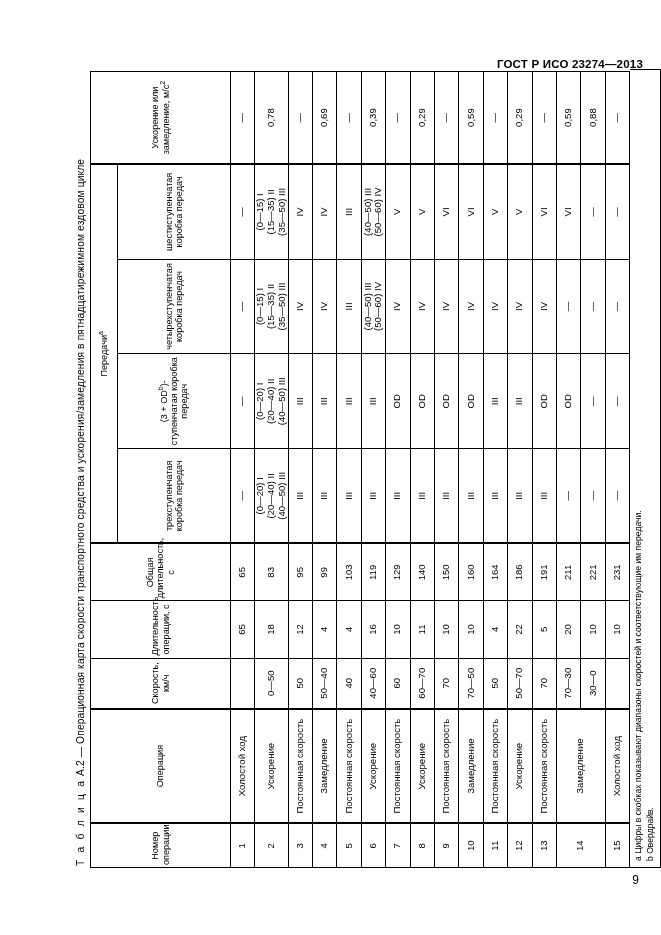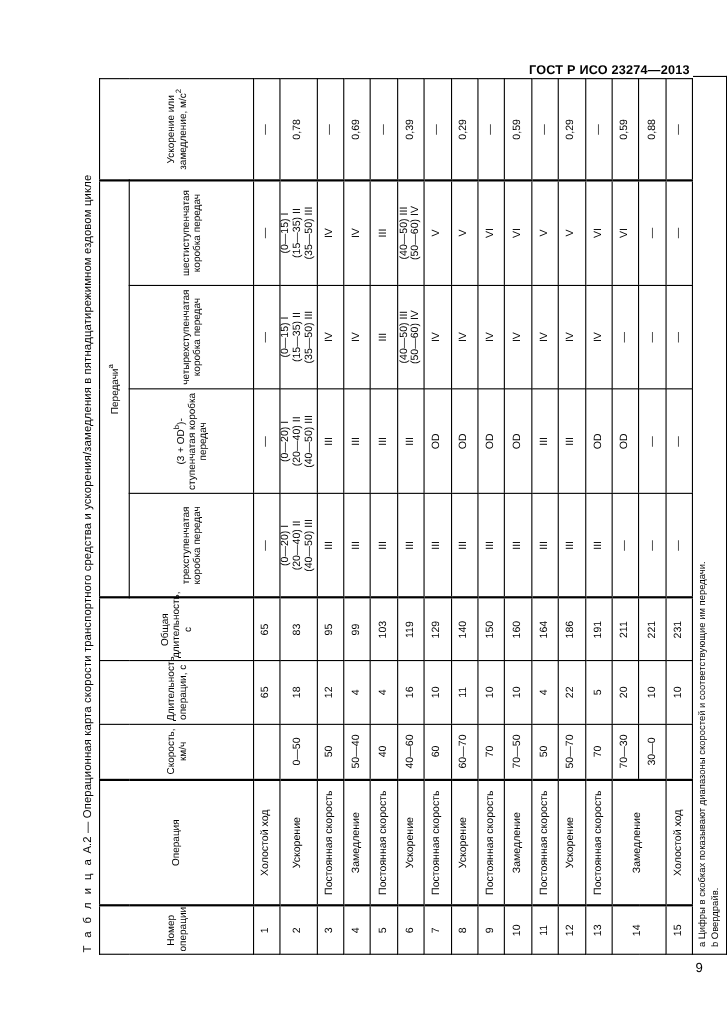--- a/index.html
+++ b/index.html
@@ -8,21 +8,21 @@
     background:#ffffff;
     font-family:"Liberation Sans", sans-serif;
     color:#000;
     position:relative;
     overflow:hidden;
   }
 
   
   #page-header{
     position:absolute;
-    right:34px; top:58px;
+    right:18px; top:58px;
     font-size:11.5px;
     font-weight:bold;
     letter-spacing:.2px;
     white-space:nowrap;
   }
   #page-number{
     position:absolute;
     right:22px; bottom:48px;
     font-size:12px;
   }

